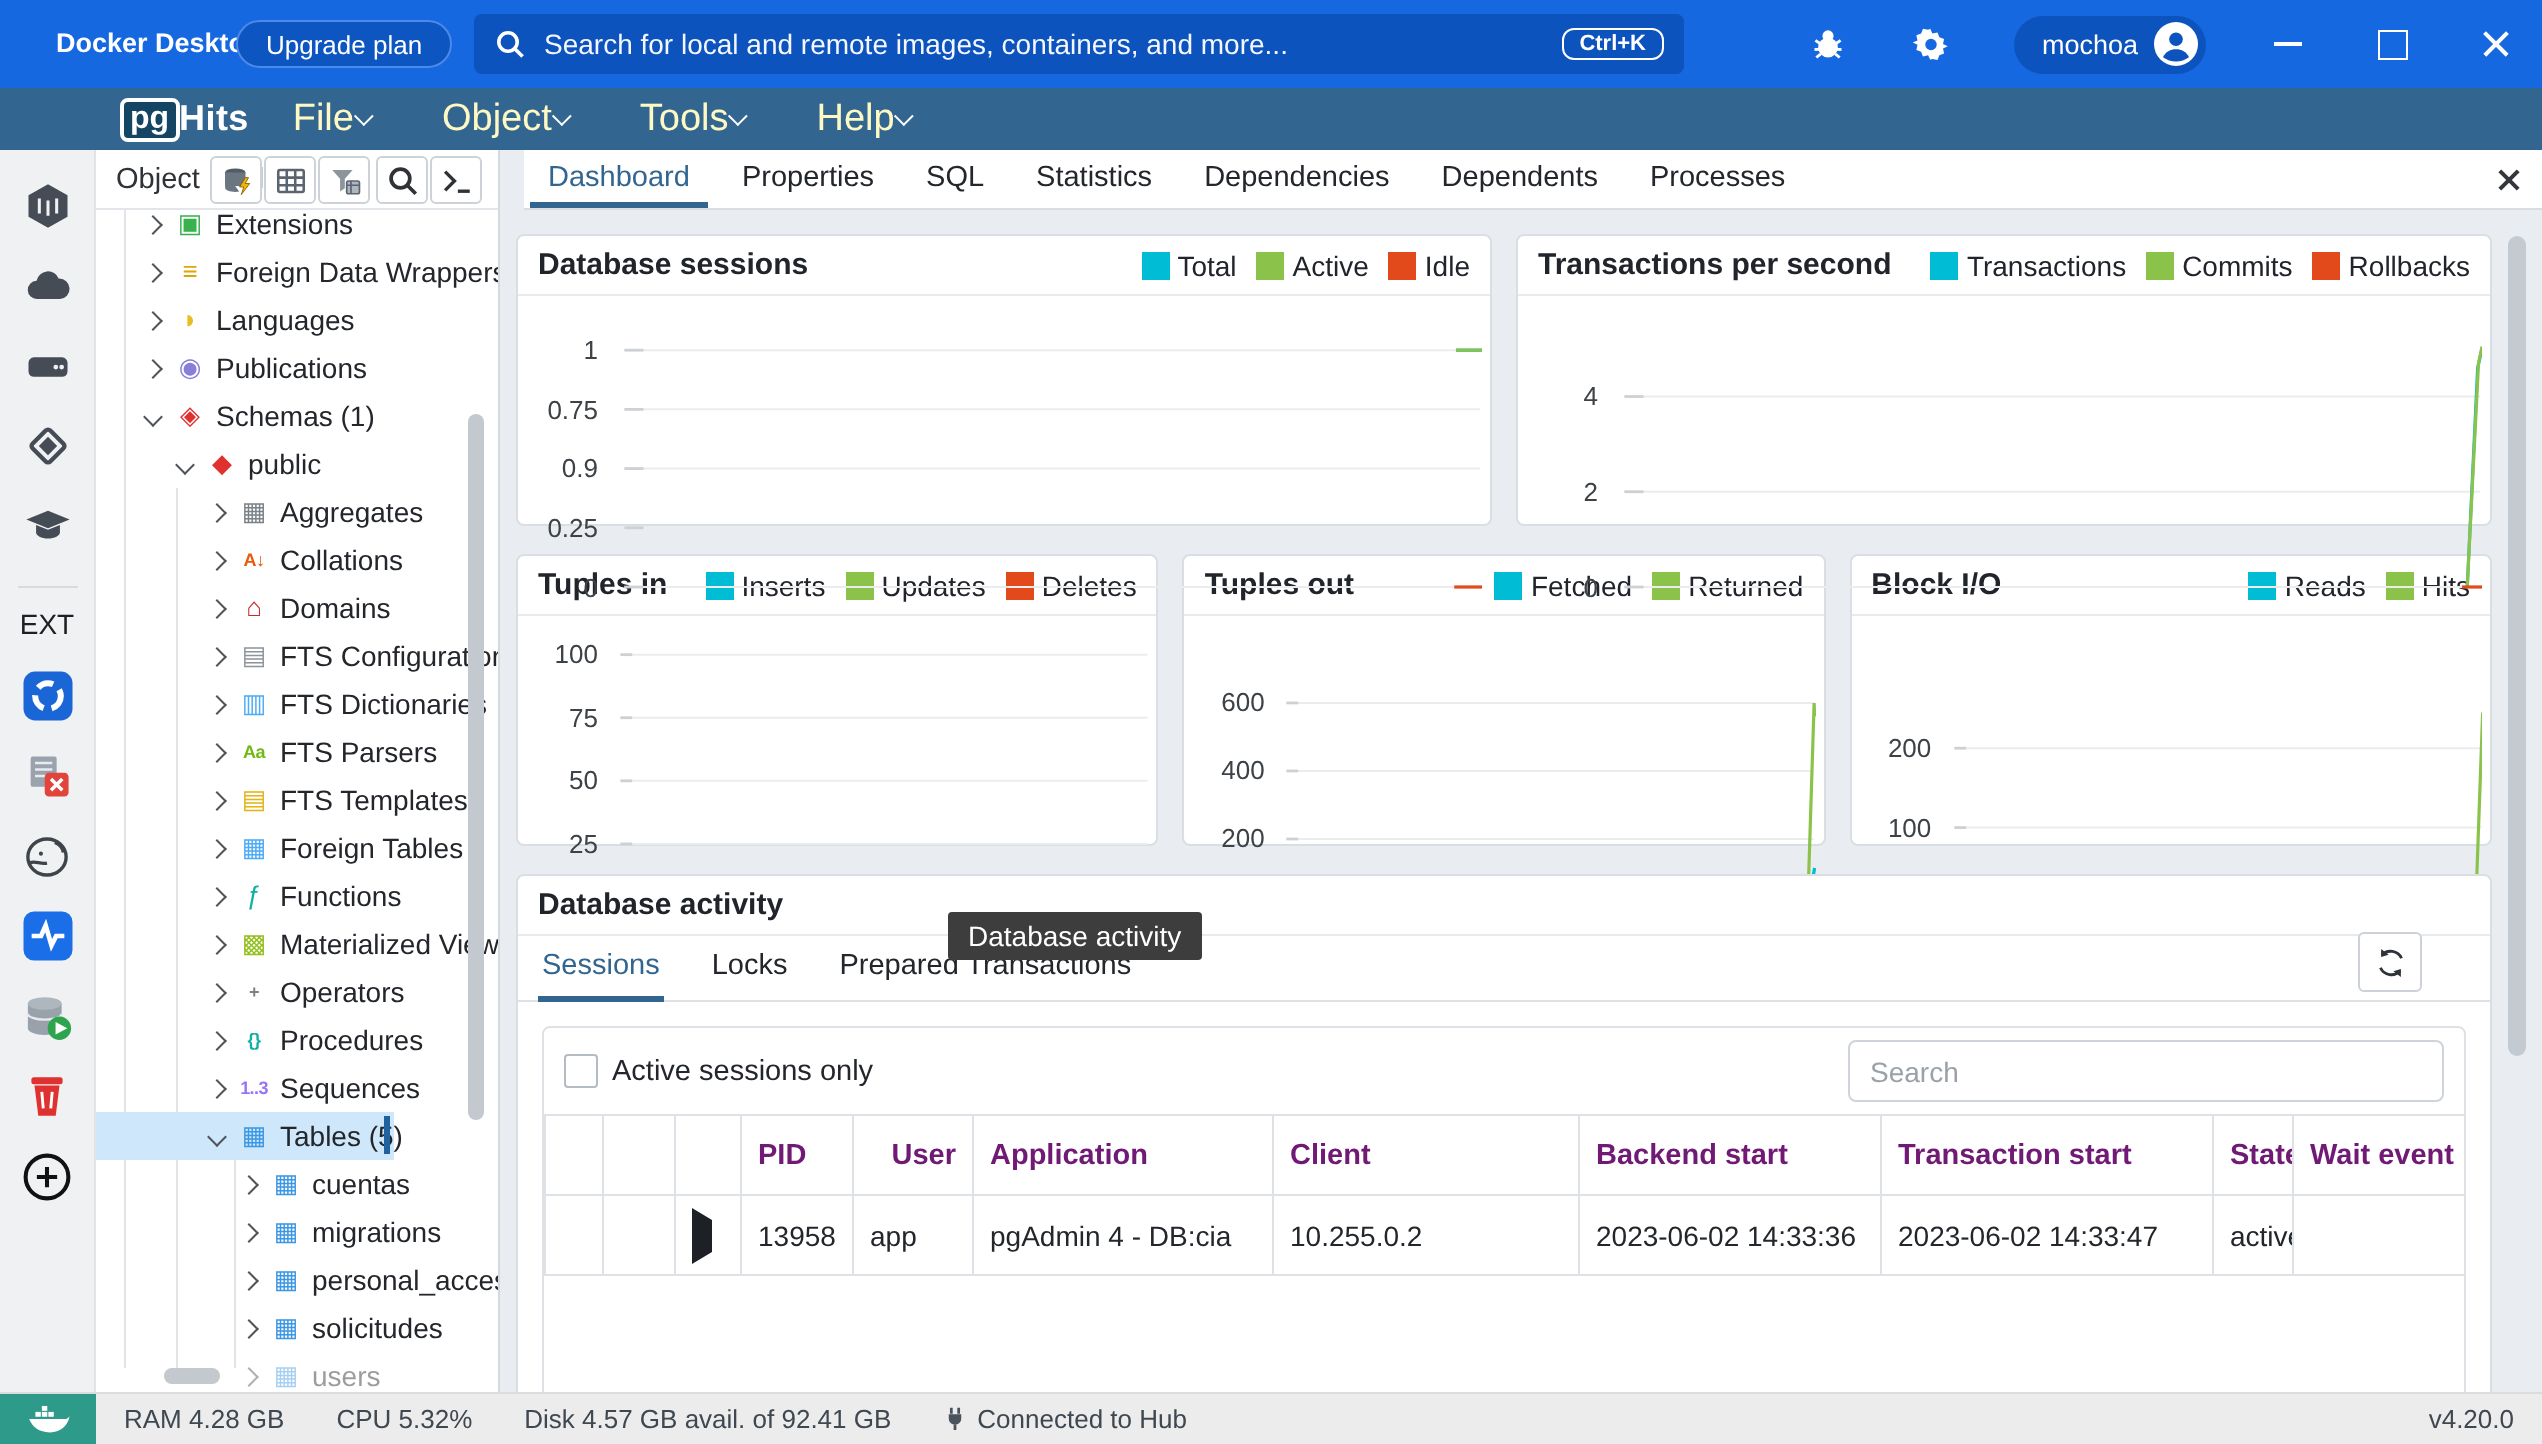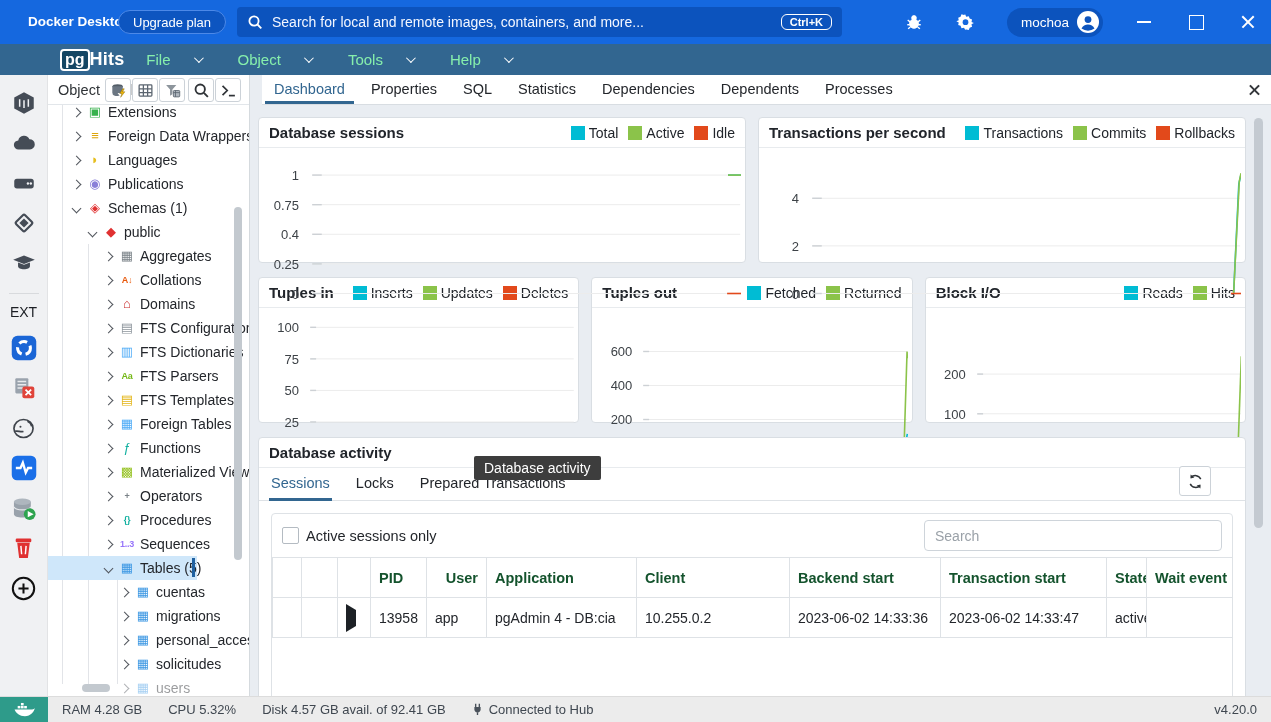--- a/index.html
+++ b/index.html
@@ -23,21 +23,21 @@
   .wbtn.min::after { content:''; position:absolute; left:4px; right:4px; top:10px; height:2px; background:#fff; }
   .wbtn.max::after { content:''; position:absolute; left:4px; top:4px; width:13px; height:13px; border:1.6px solid #fff; }
   .wbtn.cls::before,.wbtn.cls::after { content:''; position:absolute; left:3px; top:10px; width:16px; height:1.8px; background:#fff; }
   .wbtn.cls::before { transform:rotate(45deg); } .wbtn.cls::after { transform:rotate(-45deg); }
 
   
   .pgbar { height:31px; background:#326690; display:flex; align-items:center; padding-left:60px; }
   .pglogo { display:flex; align-items:center; margin-right:22px; cursor:pointer; }
   .pglogo .pg { border:2px solid #fff; border-radius:4px; background:#144663; color:#fff; font-weight:bold; font-size:16px; padding:0 3px; }
   .pglogo .adm { color:#fff; font-weight:bold; font-size:18px; letter-spacing:.2px; }
-  .menu-item { display:flex; align-items:center; gap:23px; color:#86efac; font-size:15px; margin-right:37px; cursor:pointer; }
+  .menu-item { display:flex; align-items:center; gap:0; color:#fef9c3; font-size:19px; margin-right:37px; cursor:pointer; }
   .chev-w { width:7px; height:7px; border-right:1.8px solid #fff; border-bottom:1.8px solid #fff; transform:rotate(45deg) translateY(-2px); }
 
   
   .shell { display:flex; height:621px; }
   .dock { width:48px; background:#f0f1f3; border-right:1px solid #e2e3e5; display:flex; flex-direction:column; align-items:center; padding-top:12px; }
   .dicon { width:32px; height:32px; display:flex; align-items:center; justify-content:center; margin-bottom:8px; cursor:pointer; }
   .dock-div { width:30px; height:1px; background:#d8dadd; margin:6px 0 10px; }
   .ext-label { font-size:14px; color:#1c1f24; margin-bottom:12px; }
 
   .tree-col { width:202px; background:#fff; border-right:1px solid #d5dade; position:relative; }
@@ -98,21 +98,21 @@
   .act-card { margin:12px; border:1px solid #dee2e6; border-radius:4px; height:320px; overflow:hidden; }
   .filter-row { display:flex; justify-content:space-between; padding:6px 10px; height:43px; }
   .chk-wrap { display:flex; align-items:center; gap:7px; }
   .chk { width:17px; height:17px; border:1px solid #b4bbc2; border-radius:2px; background:#fff; cursor:pointer; }
   .chk-label { font-size:14.5px; color:#23262b; }
   .srch { width:298px; height:31px; border:1px solid #ced4da; border-radius:4px; font-size:14px; padding:0 10px; color:#495057; font-family:inherit; }
   .srch::placeholder { color:#9aa1a8; }
   table.sess { border-collapse:collapse; table-layout:fixed; width:961px; margin-left:0; }
   table.sess th, table.sess td { border:1px solid #dee2e6; font-size:14px; padding:9px 8px; text-align:left;
                                  white-space:nowrap; overflow:hidden; height:40px; }
-  table.sess th { font-weight:bold; color:#14532d; font-size:14.5px; }
+  table.sess th { font-weight:bold; color:#701a75; font-size:14.5px; }
   table.sess td { color:#23262b; }
   .ic-stop { width:11px; height:11px; background:#1d2126; margin:3px auto 0; }
   .ic-play { width:0; height:0; border-top:6px solid transparent; border-bottom:6px solid transparent; border-left:10px solid #1d2126; margin:2px auto 0; }
   .vthumb-main { position:absolute; right:8px; top:43px; width:9px; height:410px; background:#c4cad1; border-radius:4.5px; z-index:5; }
 
   
   .statusbar { height:26px; background:#ececec; border-top:1px solid #dcdcdc; display:flex; align-items:center; position:relative; }
   .whalebox { width:48px; height:26px; background:#2e9b8a; display:flex; align-items:center; justify-content:center; flex:none; }
   .sb-items { display:flex; align-items:center; gap:26px; padding-left:14px; font-size:13px; color:#3f4750; }
   .hubwrap { display:flex; align-items:center; gap:6px; }
@@ -536,21 +536,21 @@
                 </span>
                 <span class="lg-item">
                   <span class="lg-sq" style="background: rgb(226, 73, 27);"></span>
                   <span>Idle</span>
                 </span>
               </div>
             </div>
             <div class="pbody">
               <div class="ytick" style="top: 95%;">0</div>
               <div class="ytick" style="top: 75.2632%;">0.25</div>
-              <div class="ytick" style="top: 55.5263%;">0.4</div>
+              <div class="ytick" style="top: 55.5263%;">0.9</div>
               <div class="ytick" style="top: 35.7895%;">0.75</div>
               <div class="ytick" style="top: 16.0526%;">1</div>
               <div class="plot">
                 <svg viewBox="0 0 100 100" preserveAspectRatio="none">
                   <line x1="1.2" x2="99.8" y1="95" y2="95" stroke="#ececec" stroke-width="1" vector-effect="non-scaling-stroke"></line>
                   <line x1="1.2" x2="3.4" y1="95" y2="95" stroke="#cdd1d5" stroke-width="1.4" vector-effect="non-scaling-stroke"></line>
                   <line x1="1.2" x2="99.8" y1="75.26315789473685" y2="75.26315789473685" stroke="#ececec" stroke-width="1" vector-effect="non-scaling-stroke"></line>
                   <line x1="1.2" x2="3.4" y1="75.26315789473685" y2="75.26315789473685" stroke="#cdd1d5" stroke-width="1.4" vector-effect="non-scaling-stroke"></line>
                   <line x1="1.2" x2="99.8" y1="55.526315789473685" y2="55.526315789473685" stroke="#ececec" stroke-width="1" vector-effect="non-scaling-stroke"></line>
                   <line x1="1.2" x2="3.4" y1="55.526315789473685" y2="55.526315789473685" stroke="#cdd1d5" stroke-width="1.4" vector-effect="non-scaling-stroke"></line>

